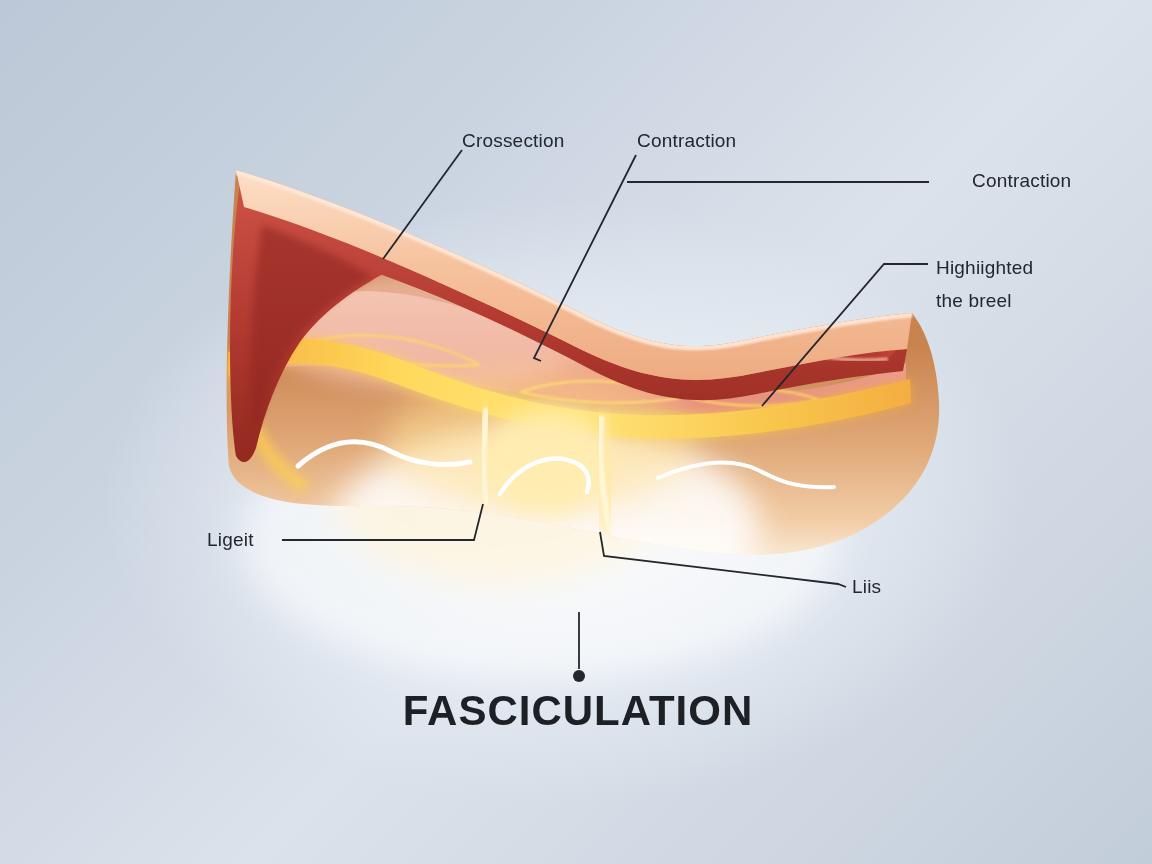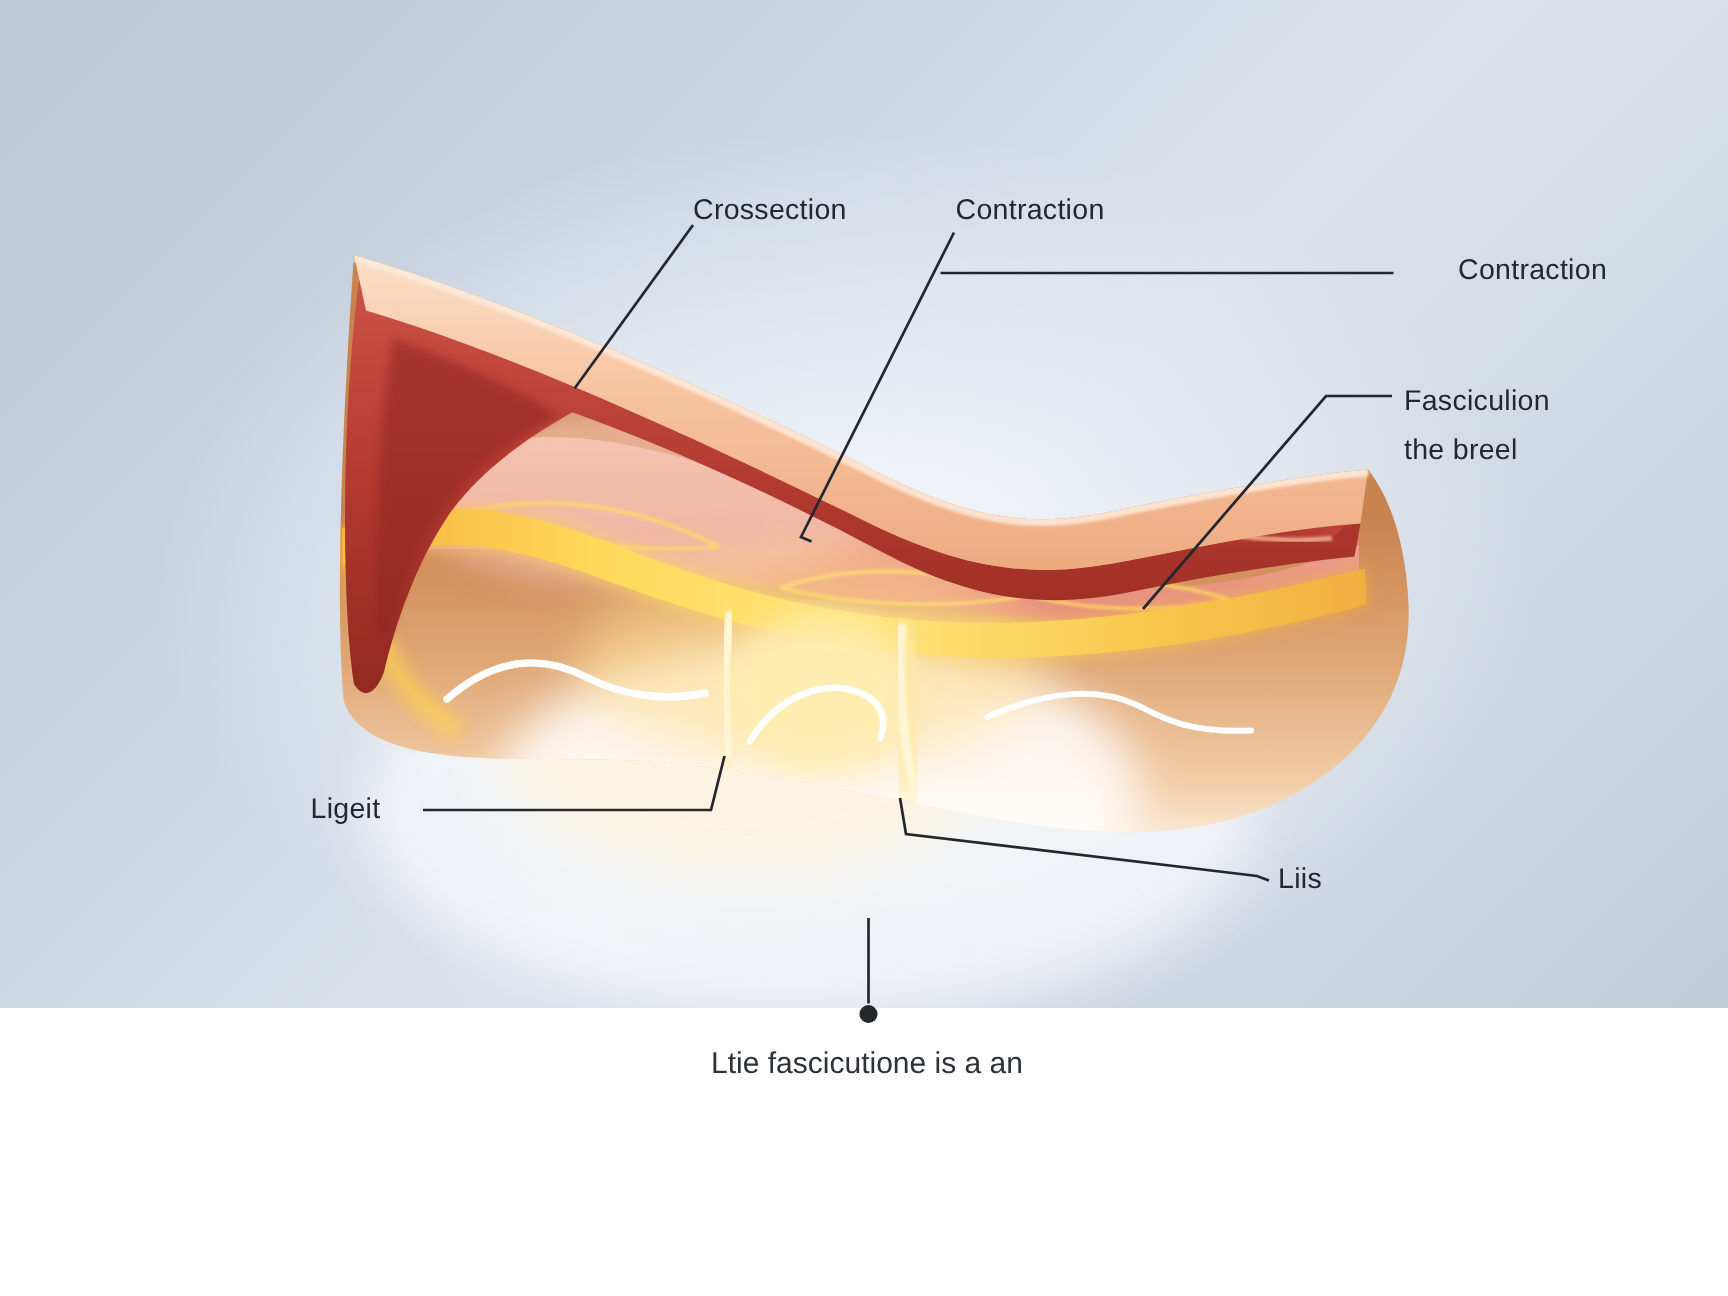--- a/index.html
+++ b/index.html
@@ -2,21 +2,21 @@
 <html><head>
 <meta charset="utf-8">
 <style>
   html,body{margin:0;padding:0;}
   body{
     width:1152px;height:864px;overflow:hidden;
     font-family:"Liberation Sans",sans-serif;
     position:relative;
   }
   .canvas{
-    position:absolute;inset:0;width:1152px;height:672px;
+    position:absolute;inset:0;width:1152px;height:864px;
     background:
       radial-gradient(ellipse 640px 420px at 49% 58%, rgba(248,250,252,.95) 0%, rgba(232,238,245,.6) 45%, rgba(232,238,245,0) 72%),
       linear-gradient(135deg,#bcc8d7 0%,#c9d3e0 28%,#dbe2eb 55%,#cdd6e1 82%,#c2cdda 100%);
   }
   svg{position:absolute;left:0;top:0;}
   .label{
     position:absolute;
     color:#23272e;
     font-size:19px;
     letter-spacing:.2px;
@@ -157,27 +157,27 @@
     <circle cx="579" cy="676" r="6" fill="#23272e"></circle>
   </svg>
 
   <div class="label" style="left:462px;top:130px;">Crossection</div>
 
   <div class="label" style="left:637px;top:130px;">Contraction</div>
 
   <div class="label" style="left:938px;top:170px;margin-left:34px;">Contraction</div>
 
   <div class="label label-2line" style="left:936px;top:251px;">
-    <div>Fasciculion</div>
+    <div>Highiighted</div>
     <div>the breel</div>
   </div>
 
   <div class="label" style="left:207px;top:529px;">Ligeit</div>
 
   <div class="label" style="left:852px;top:576px;">Liis</div>
 
   <div class="title-block">
+    <div class="title-heading">FASCICULATION</div>
     <div class="subtitle">
-      <div>Ltie fascicutione is a an</div>
     </div>
   </div>
 
 </div>
 
 </body></html>

